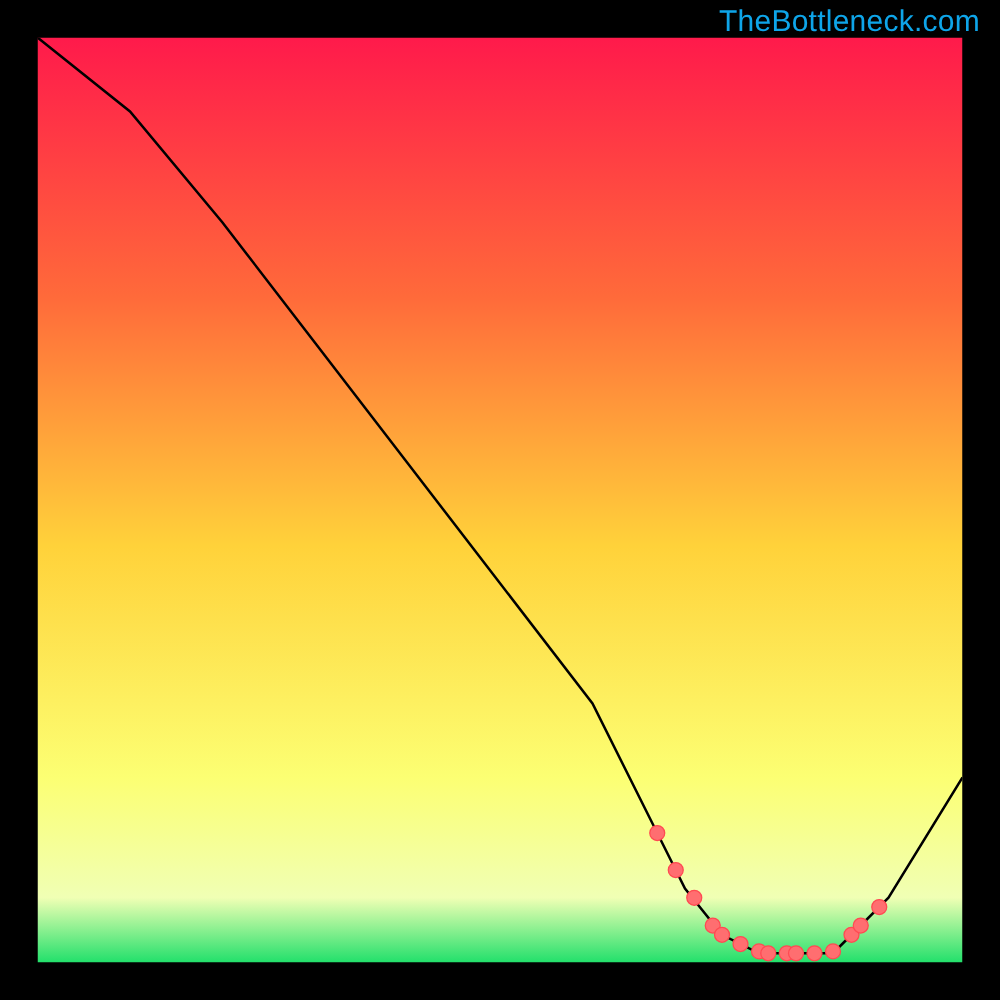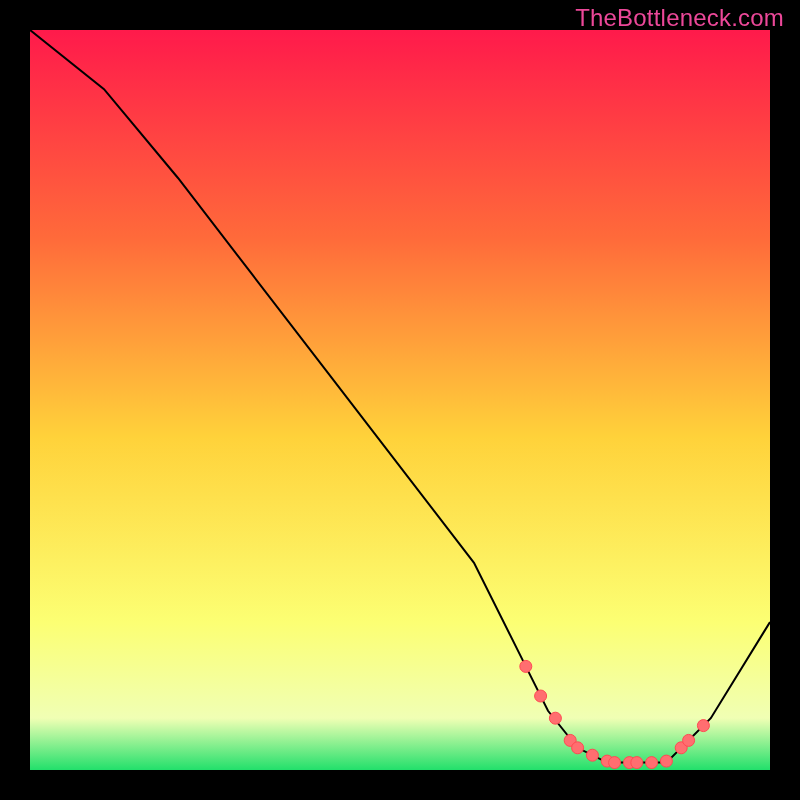--- a/index.html
+++ b/index.html
@@ -14,21 +14,21 @@
   .outer {
     position: relative;
     width: 800px;
     height: 800px;
     background: #000;
   }
   .watermark {
     position: absolute;
     top: 4px;
     right: 16px;
-    color: #ec4899;
+    color: #0ea5e9;
     font-size: 24px;
     font-weight: 500;
     letter-spacing: 0.2px;
     user-select: none;
   }
   .plot-wrap {
     position: absolute;
     left: 30px;
     top: 30px;
     width: 740px;

